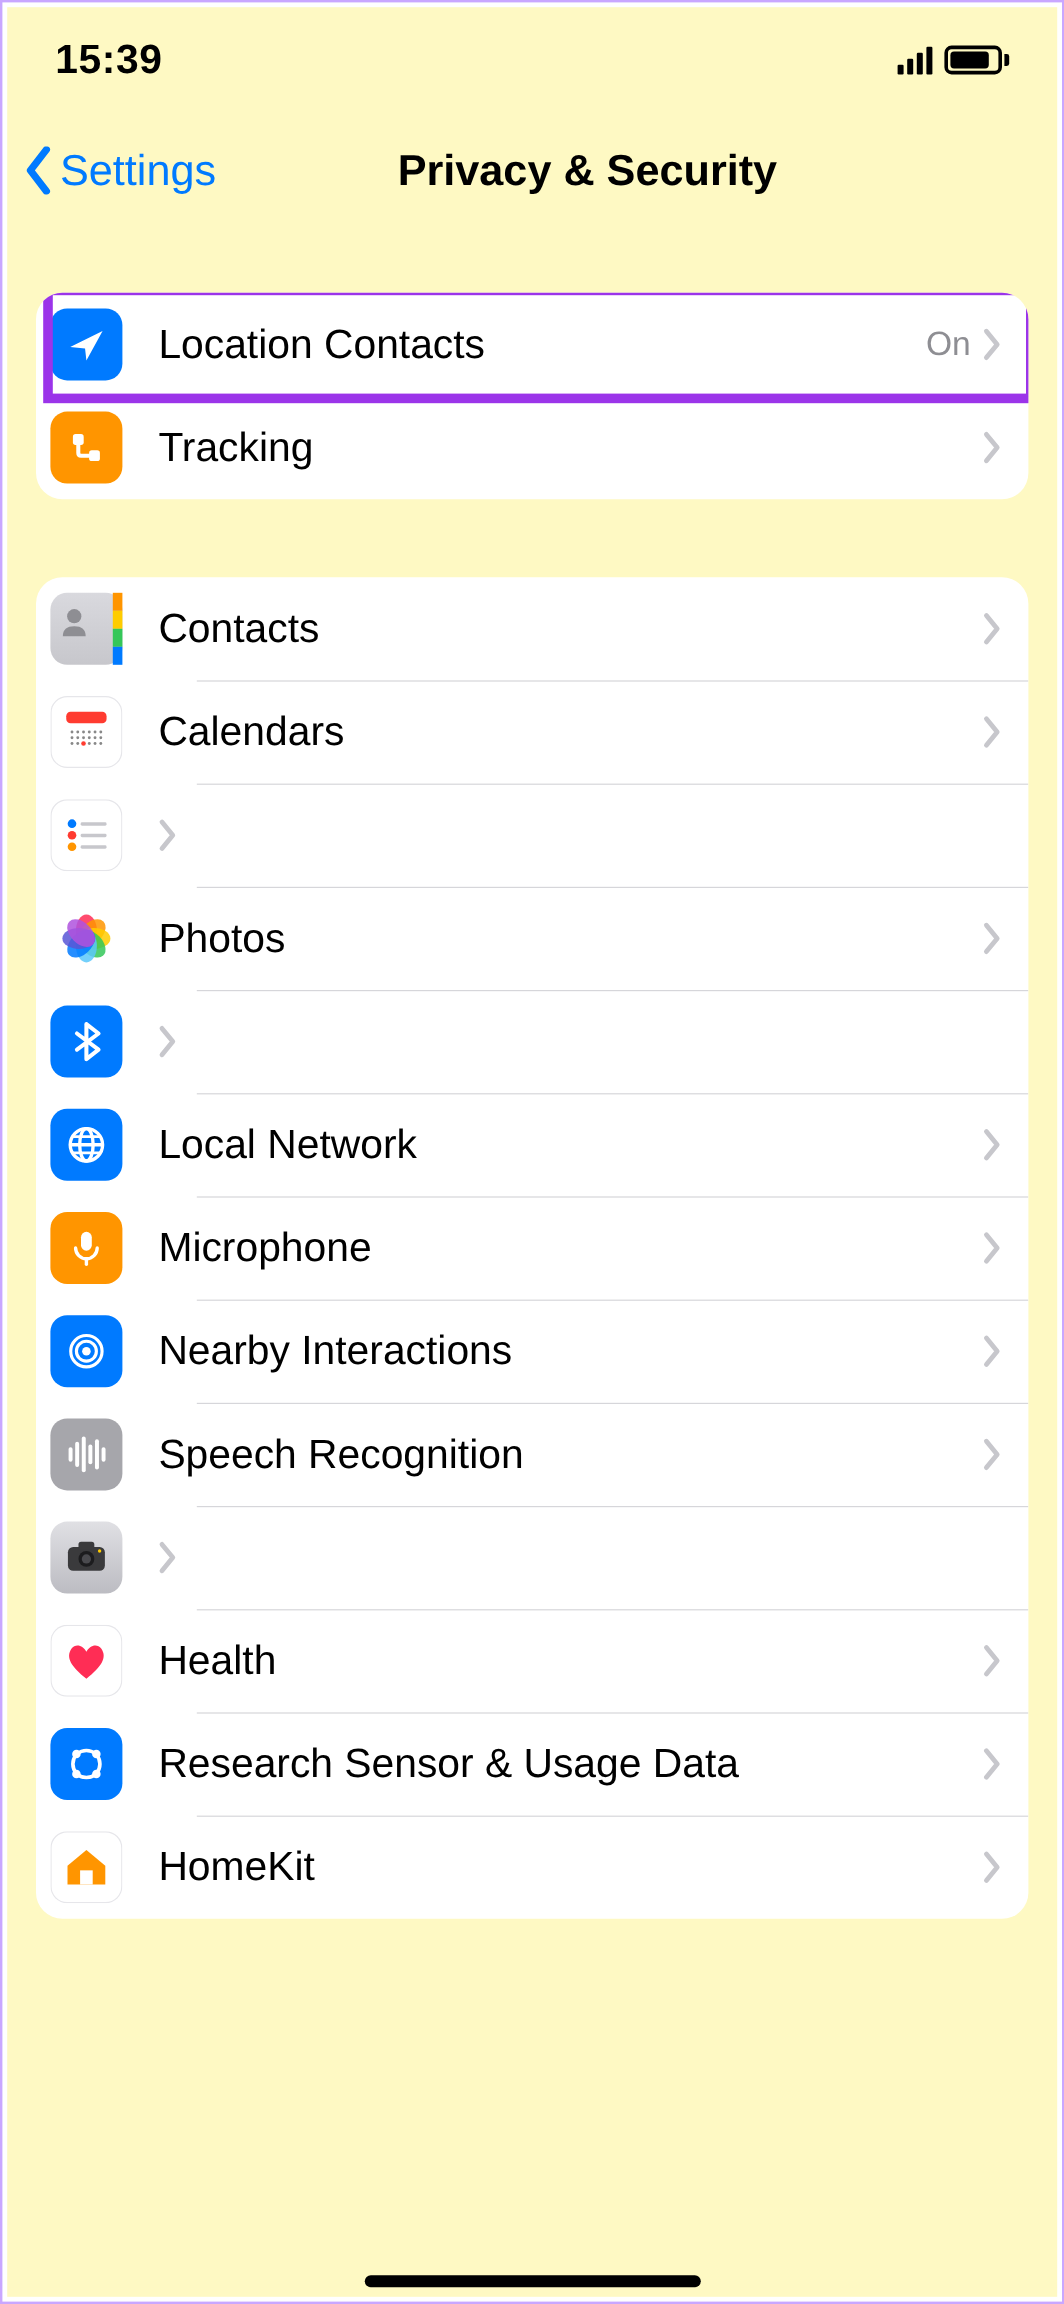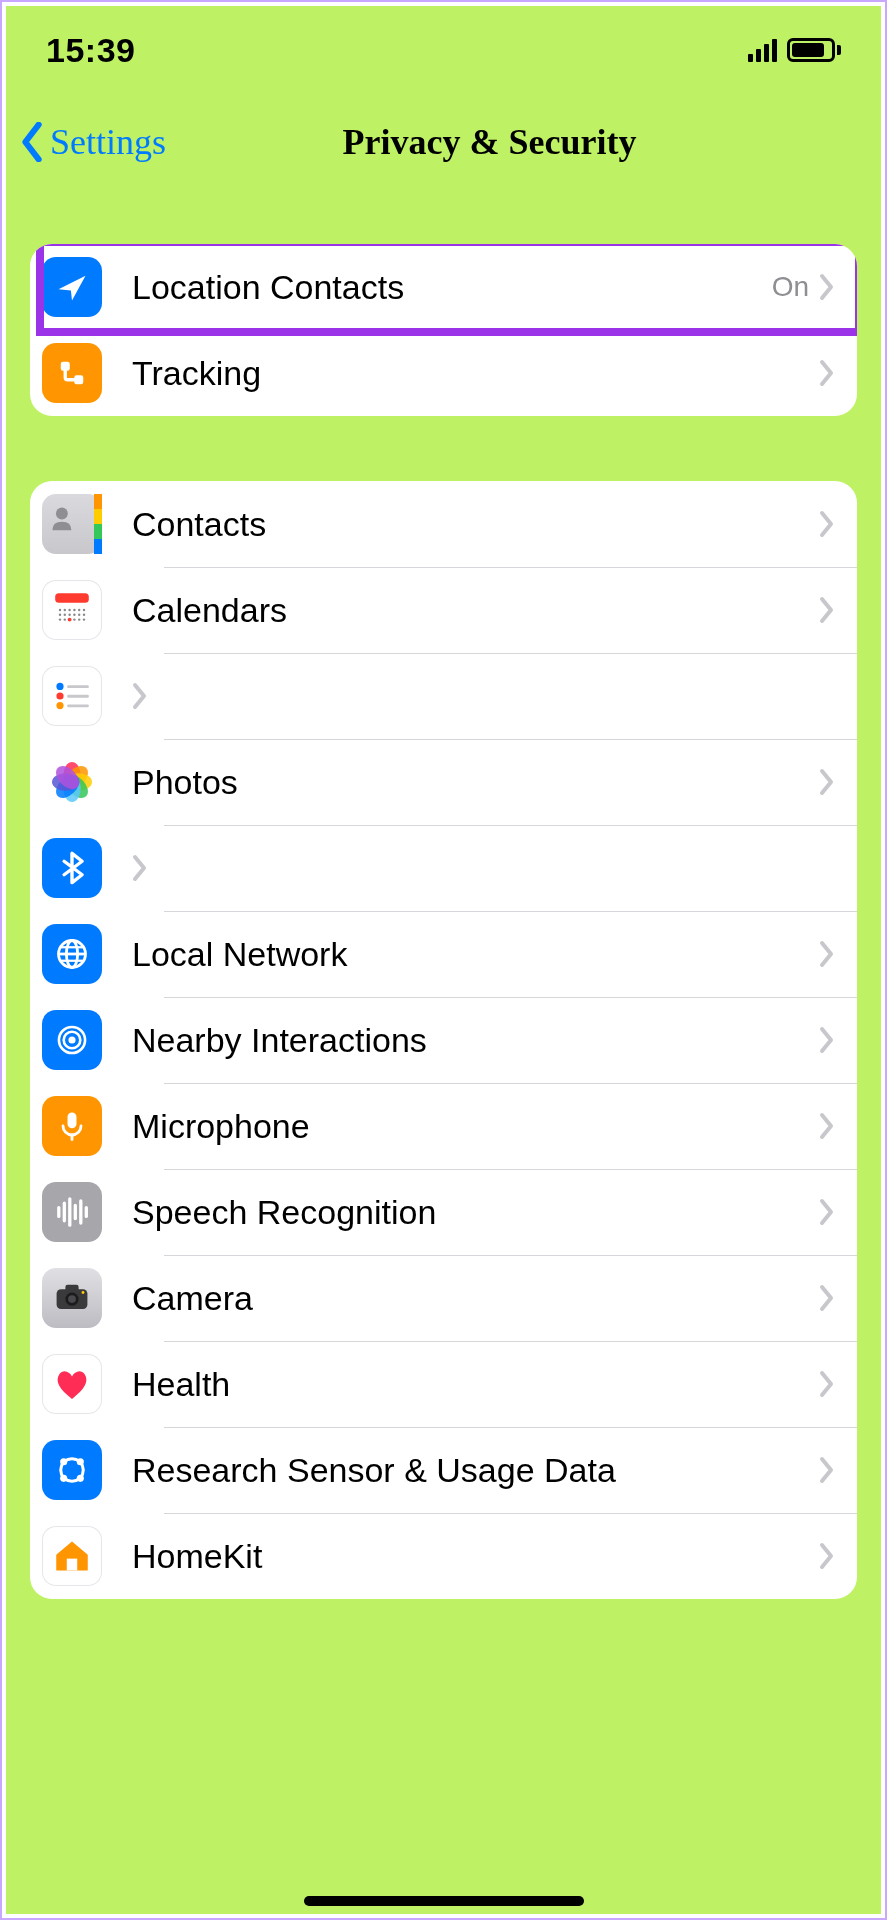--- a/index.html
+++ b/index.html
@@ -13,21 +13,21 @@
     position: relative;
   }
   .outer-border {
     position: absolute; inset: 0;
     border: 2px solid #c9a7ff;
     pointer-events: none;
   }
   .screen {
     position: absolute;
     left: 6px; right: 6px; top: 6px; bottom: 6px;
-    background: #bef264;
+    background: #fef9c3;
     overflow: hidden;
   }
 
   
   .status-bar {
     height: 88px;
     display: flex;
     align-items: center;
     justify-content: space-between;
     padding: 0 40px 0 40px;
@@ -57,21 +57,20 @@
   .battery-fill{ background:#000; height:100%; width:85%; border-radius:3px;}
   .battery-cap{ width:4px; height:10px; background:#000; border-radius:0 2px 2px 0; margin-left:2px;}
 
   
   .nav-header {
     height: 95px;
     display:flex;
     align-items:center;
     padding: 0 14px;
     position: relative;
-    font-family: Liberation Serif, serif;
   }
   .back-btn {
     display:flex; align-items:center; gap:6px;
     color:#007aff; font-size:36px; font-weight:400;
   }
   .back-chevron { width:24px; height:40px; }
   .nav-title {
     position:absolute; left:12px; right:0; text-align:center;
     font-size:36px; font-weight:700; color:#000;
     pointer-events:none;
@@ -334,44 +333,44 @@
         </div>
         <div class="label">Local Network</div>
         <div class="chev">
             <svg width="16" height="28" viewBox="0 0 16 28">
               <polyline points="3,3 12,14 3,25" fill="none" stroke="#c7c7cc" stroke-width="4" stroke-linecap="round" stroke-linejoin="round"></polyline>
             </svg>
           </div>
       </div>
 
       <div class="row">
+        <div class="icon bg-orange">
+          <svg viewBox="0 0 32 32" width="36" height="36">
+            <rect x="12" y="4" width="8" height="14" rx="4" fill="#fff"></rect>
+            <path d="M8 16 a8 8 0 0 0 16 0" fill="none" stroke="#fff" stroke-width="2.5" stroke-linecap="round"></path>
+            <line x1="16" y1="24" x2="16" y2="28" stroke="#fff" stroke-width="2.5" stroke-linecap="round"></line>
+          </svg>
+        </div>
+        <div class="label">Microphone</div>
+        <div class="chev">
+            <svg width="16" height="28" viewBox="0 0 16 28">
+              <polyline points="3,3 12,14 3,25" fill="none" stroke="#c7c7cc" stroke-width="4" stroke-linecap="round" stroke-linejoin="round"></polyline>
+            </svg>
+          </div>
+      </div>
+
+      <div class="row">
         <div class="icon bg-blue">
           <svg viewBox="0 0 32 32" width="38" height="38">
             <circle cx="16" cy="16" r="3" fill="#fff"></circle>
             <circle cx="16" cy="16" r="7" fill="none" stroke="#fff" stroke-width="2.2"></circle>
             <circle cx="16" cy="16" r="11" fill="none" stroke="#fff" stroke-width="2.2"></circle>
           </svg>
         </div>
         <div class="label">Nearby Interactions</div>
-        <div class="chev">
-            <svg width="16" height="28" viewBox="0 0 16 28">
-              <polyline points="3,3 12,14 3,25" fill="none" stroke="#c7c7cc" stroke-width="4" stroke-linecap="round" stroke-linejoin="round"></polyline>
-            </svg>
-          </div>
-      </div>
-
-      <div class="row">
-        <div class="icon bg-orange">
-          <svg viewBox="0 0 32 32" width="36" height="36">
-            <rect x="12" y="4" width="8" height="14" rx="4" fill="#fff"></rect>
-            <path d="M8 16 a8 8 0 0 0 16 0" fill="none" stroke="#fff" stroke-width="2.5" stroke-linecap="round"></path>
-            <line x1="16" y1="24" x2="16" y2="28" stroke="#fff" stroke-width="2.5" stroke-linecap="round"></line>
-          </svg>
-        </div>
-        <div class="label">Microphone</div>
         <div class="chev">
             <svg width="16" height="28" viewBox="0 0 16 28">
               <polyline points="3,3 12,14 3,25" fill="none" stroke="#c7c7cc" stroke-width="4" stroke-linecap="round" stroke-linejoin="round"></polyline>
             </svg>
           </div>
       </div>
 
       <div class="row">
         <div class="icon bg-gray">
           <svg viewBox="0 0 40 40" width="44" height="44">
@@ -396,21 +395,20 @@
       <div class="row">
         <div class="icon" style="background:linear-gradient(#e0e0e4,#bcbcc2);">
           <svg viewBox="0 0 40 40" width="44" height="44">
             <rect x="6" y="12" width="28" height="18" rx="4" fill="#3a3a3c"></rect>
             <rect x="14" y="8" width="12" height="6" rx="2" fill="#3a3a3c"></rect>
             <circle cx="20" cy="21" r="6" fill="#1c1c1e"></circle>
             <circle cx="20" cy="21" r="3.5" fill="#4a4a4e"></circle>
             <circle cx="30" cy="15" r="1.3" fill="#ffcc00"></circle>
           </svg>
         </div>
-        <div class="label">Camera</div>
         <div class="chev">
             <svg width="16" height="28" viewBox="0 0 16 28">
               <polyline points="3,3 12,14 3,25" fill="none" stroke="#c7c7cc" stroke-width="4" stroke-linecap="round" stroke-linejoin="round"></polyline>
             </svg>
           </div>
       </div>
 
       <div class="row">
         <div class="icon bg-white-bordered">
           <svg viewBox="0 0 32 32" width="40" height="40">

